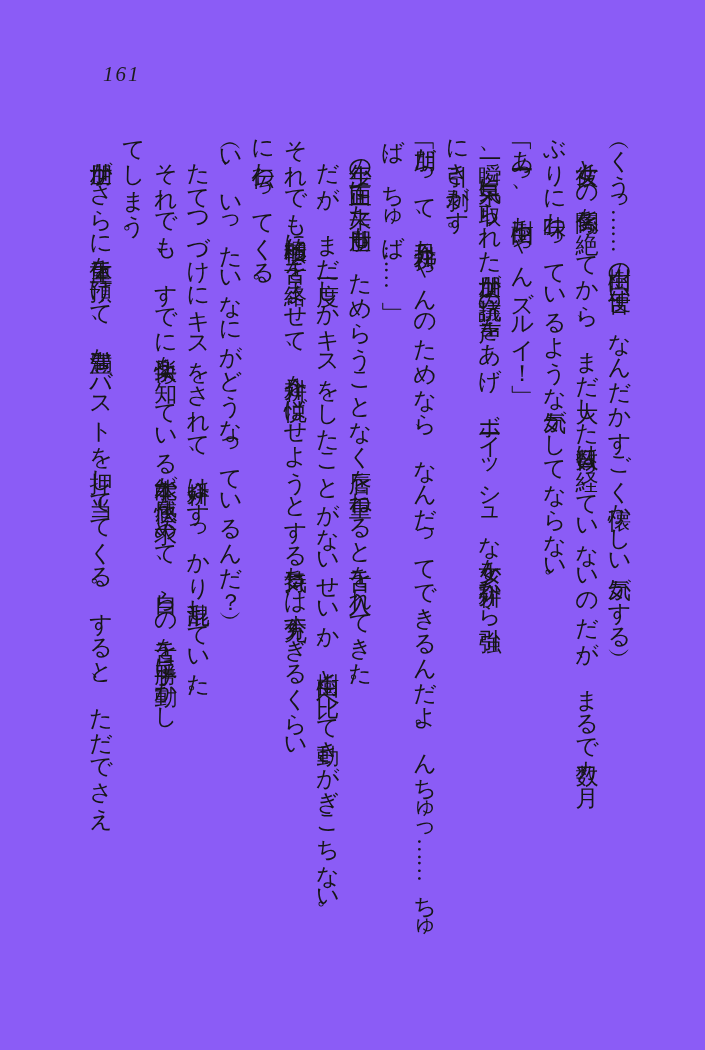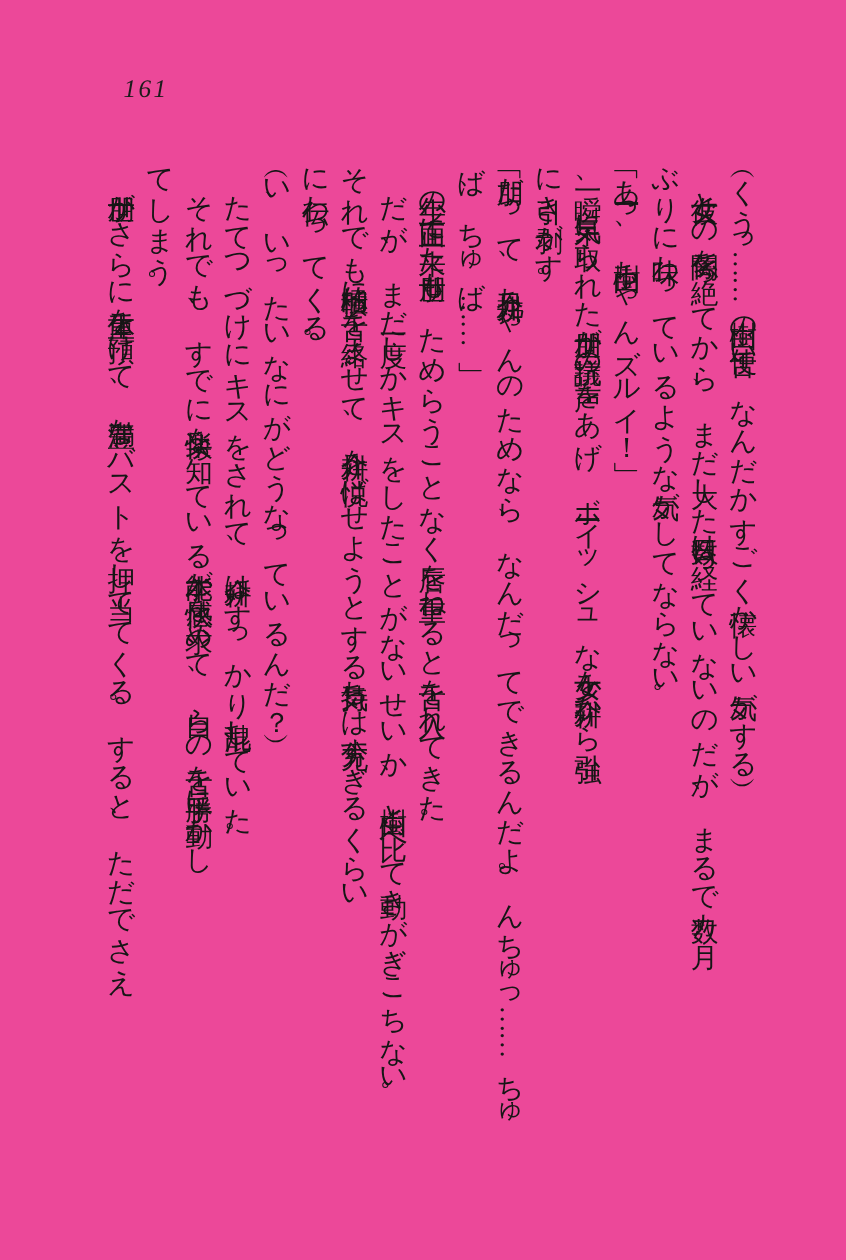--- a/index.html
+++ b/index.html
@@ -4,21 +4,21 @@
   <style>
     html, body {
       margin: 0;
       padding: 0;
       background: #ffffff;
     }
     .page {
       position: relative;
       width: 705px;
       height: 1050px;
-      background: #ec4899;
+      background: #8b5cf6;
       overflow: hidden;
       font-family: "Liberation Serif", "DejaVu Serif", serif;
       color: #161616;
     }
     .page-number {
       position: absolute;
       top: 62px;
       left: 103px;
       font-size: 21px;
       font-style: italic;

